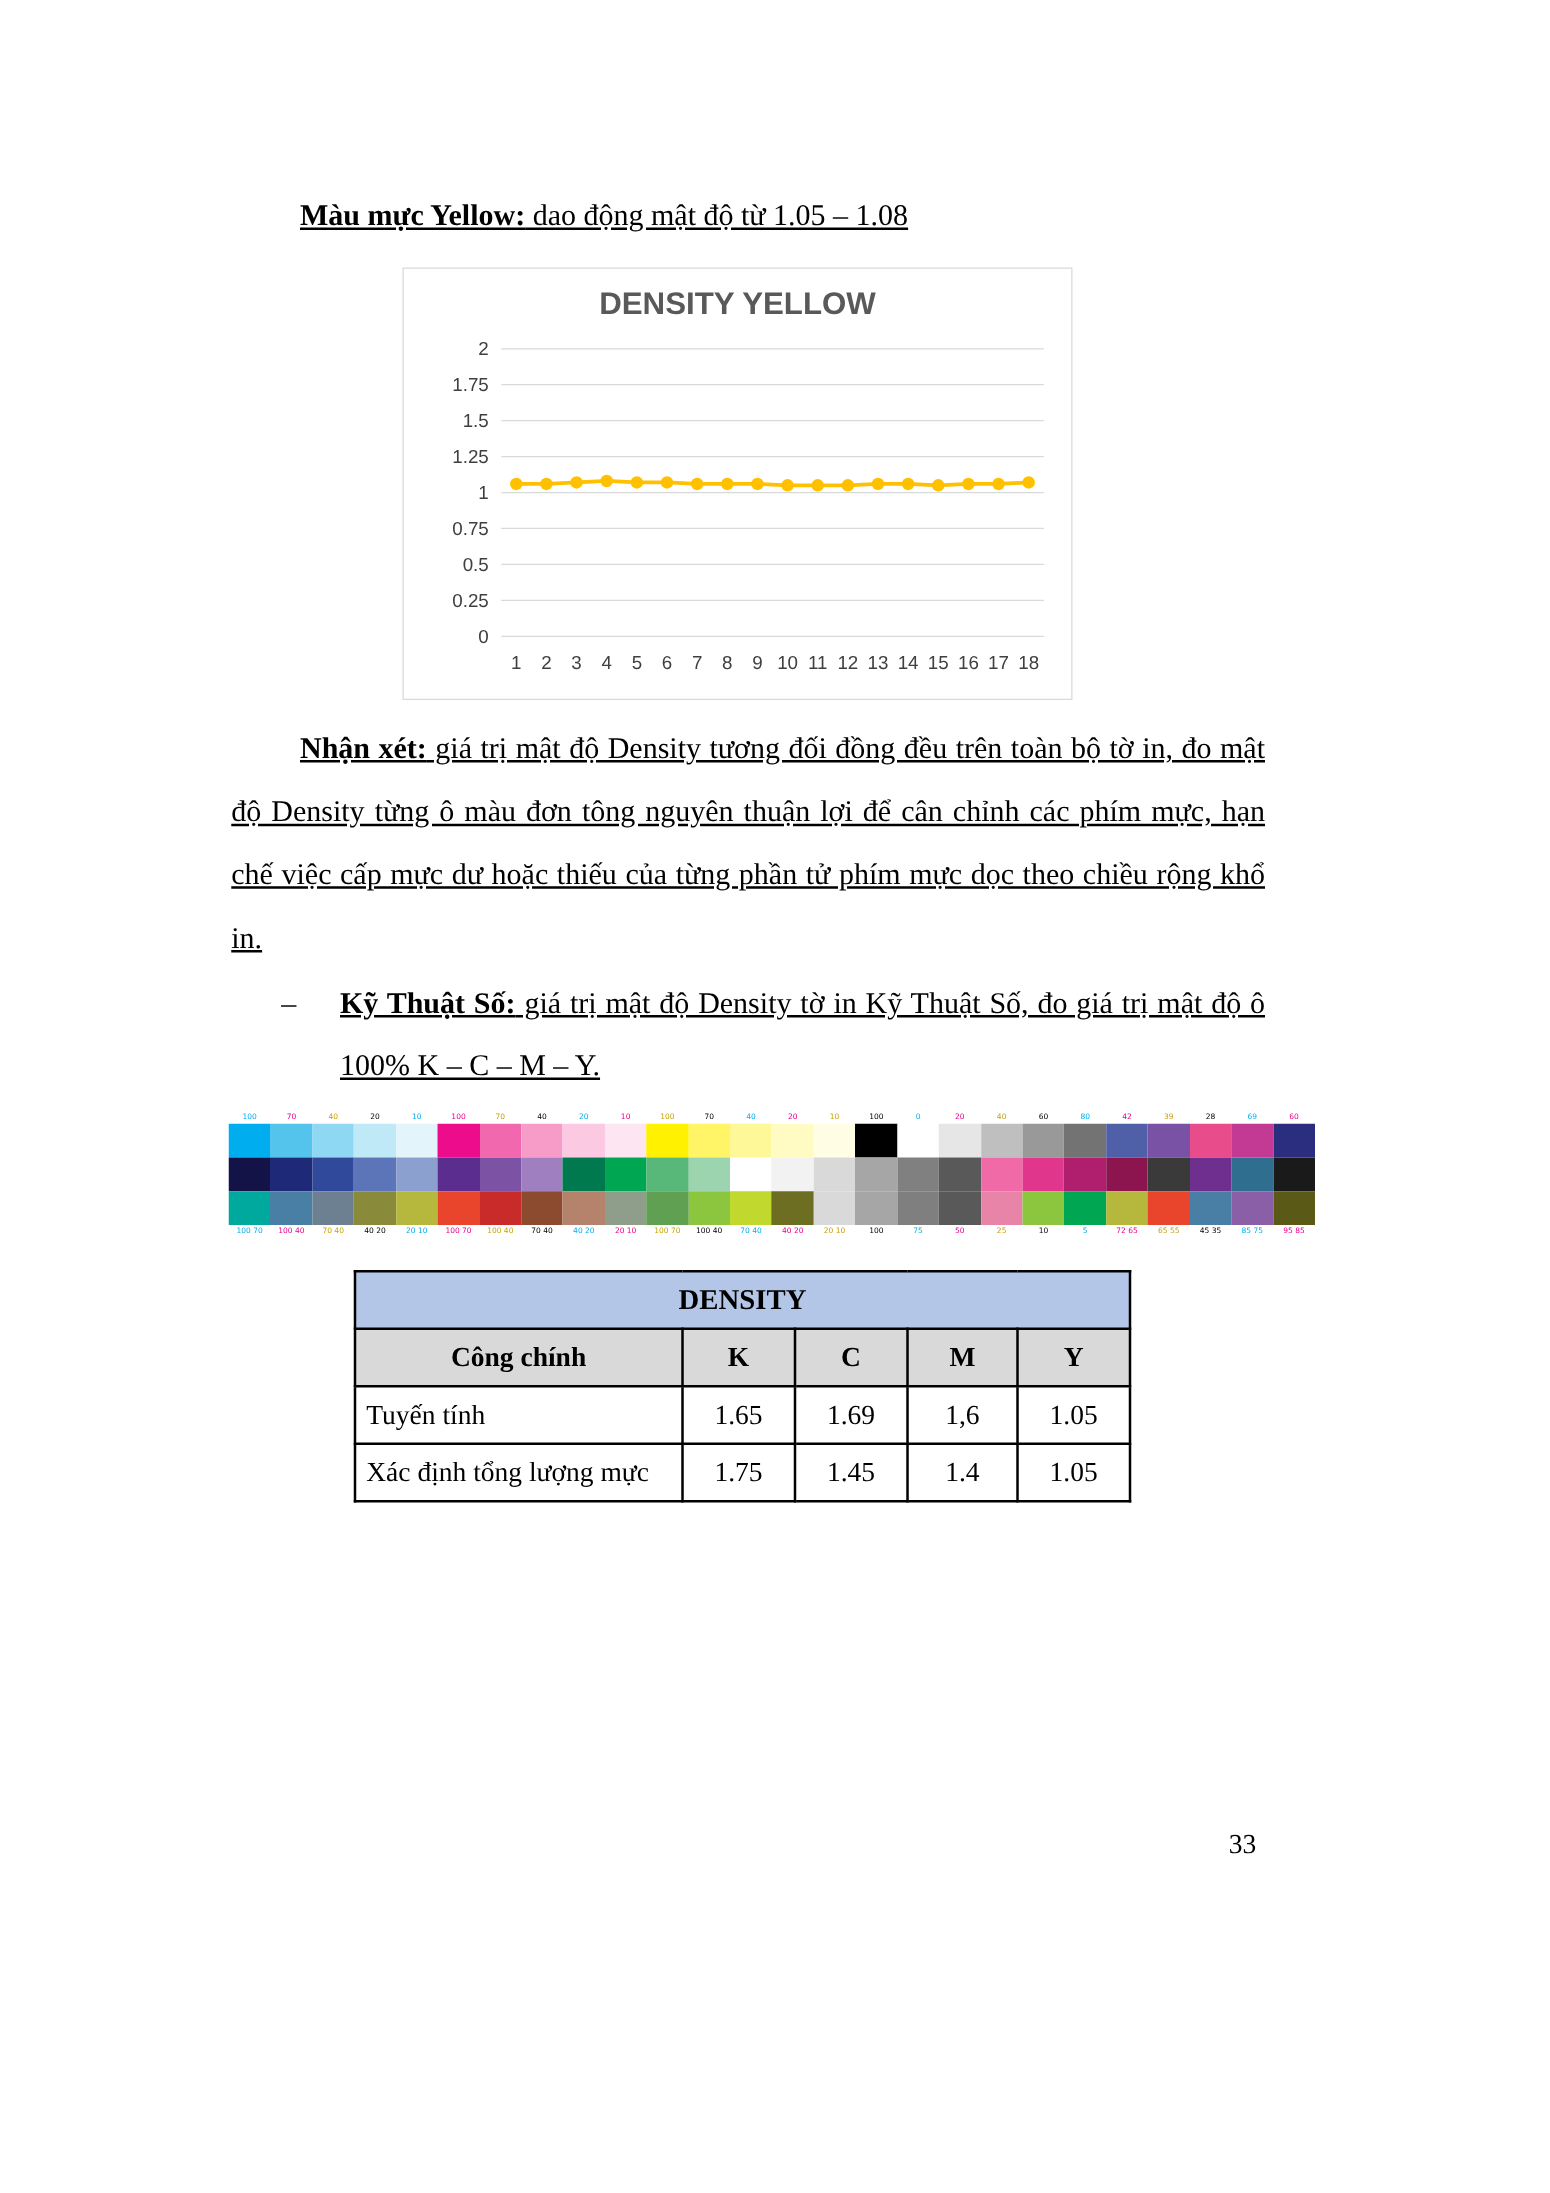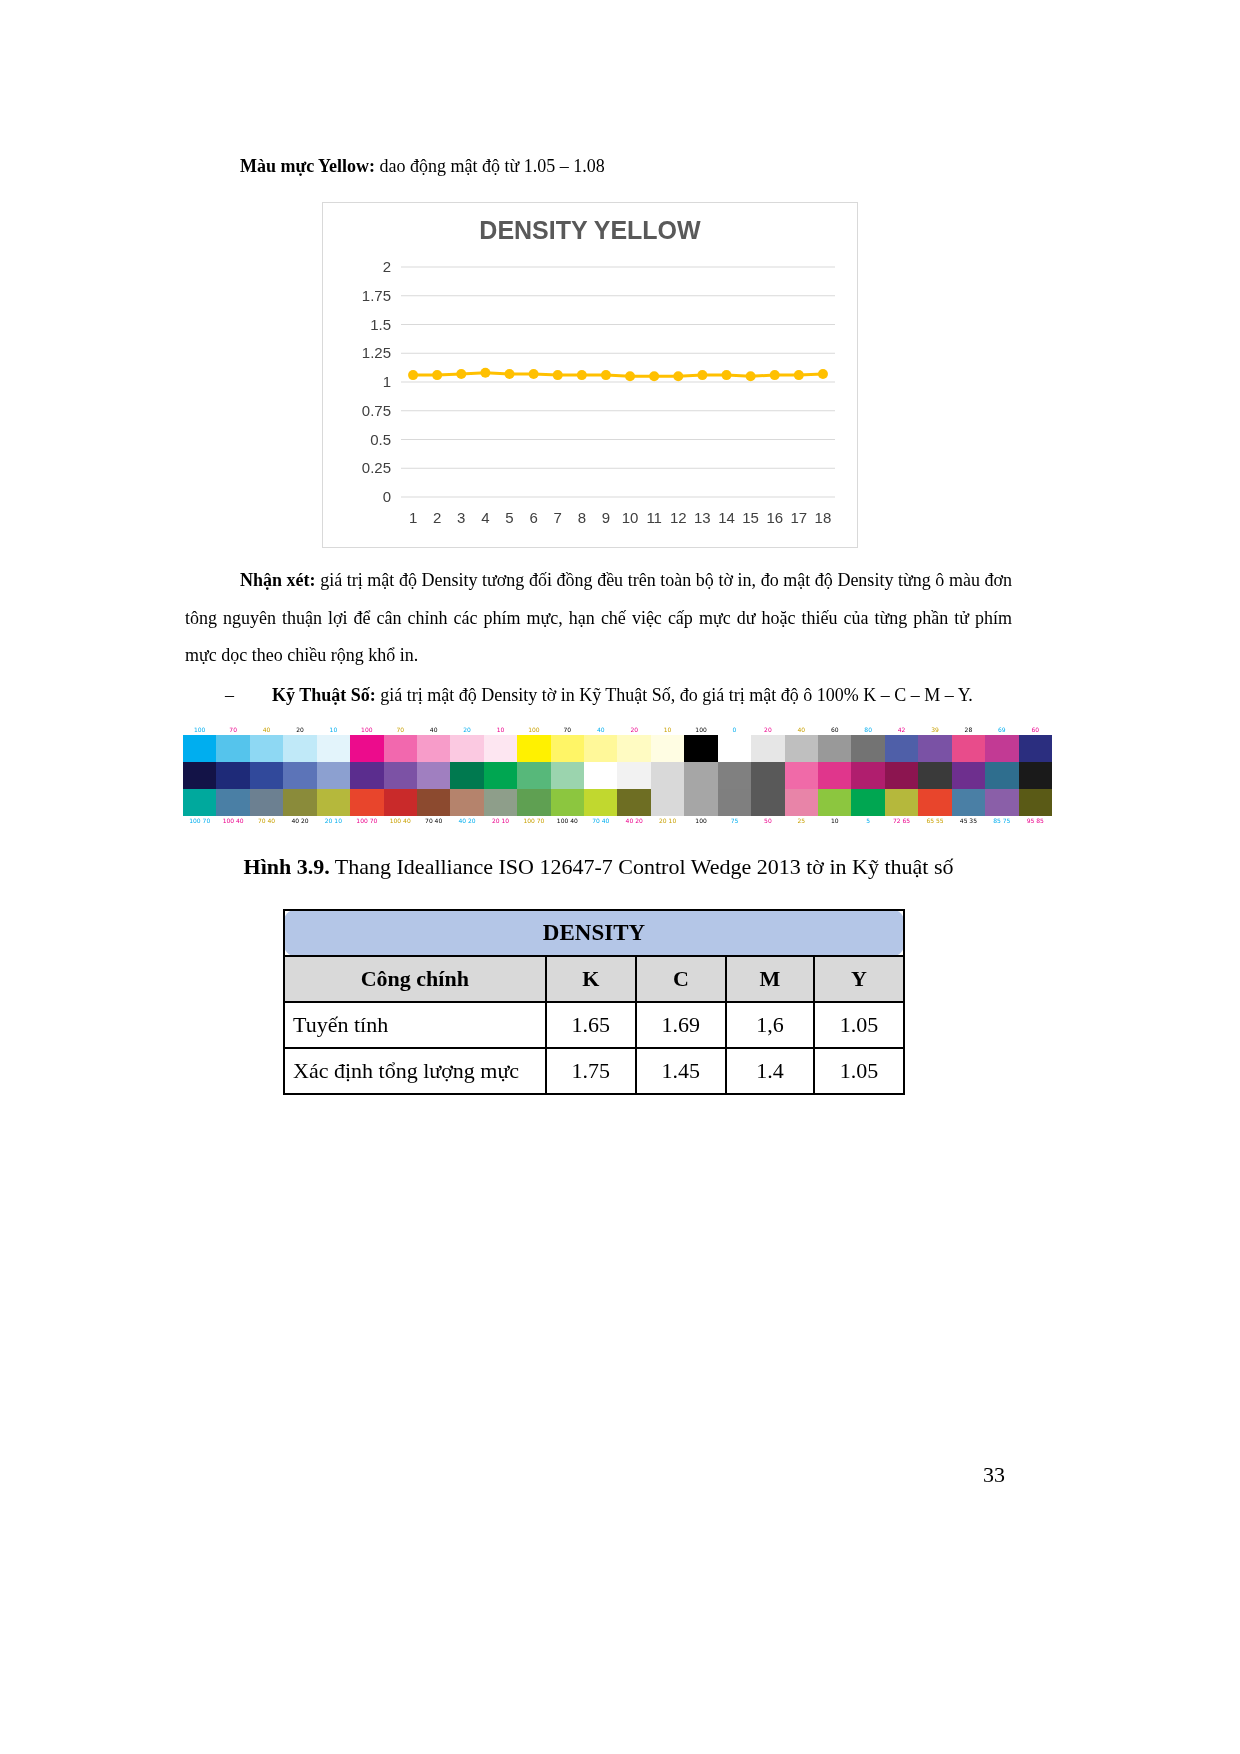--- a/index.html
+++ b/index.html
@@ -4,21 +4,21 @@
 <style>
   html, body { margin:0; padding:0; }
   body {
     width:1240px; height:1754px; background:#ffffff; position:relative;
     font-family:"Liberation Serif", serif; color:#000;
     overflow:hidden;
   }
   .content { padding:148px 228px 0 185px; }
 
   .para {
-    font-size:18px; line-height:2.1; text-align:justify; margin:0;
+    font-size:24px; line-height:2.1; text-align:justify; margin:0;text-decoration:underline;
   }
   .p1 { text-indent:55px; text-align:left; }
   .p2 { margin-top:14px; text-indent:55px; }
   .p3 { position:relative; padding-left:87px; margin-top:2px; }
   .p3 .dash { position:absolute; left:40px; top:0; }
   .p4 { margin-top:18px; text-indent:55px; }
 
   
   .chart-box {
     width:534px; margin:16px 0 6px 137px;
@@ -39,21 +39,21 @@
   .caption { text-align:center; font-size:22px; line-height:1.4; margin-top:26px; }
 
   
   table.density-table {
     border-collapse:collapse; width:622px; margin:26px 0 0 98px;
     font-size:22px; font-family:"Liberation Serif", serif;
   }
   table.density-table th, table.density-table td {
     border:2px solid #000; padding:9px 8px;
   }
-  .t-title { background:#B4C6E7; text-align:center; font-weight:bold; font-size:23px;border-radius:11px; }
+  .t-title { background:#B4C6E7; text-align:center; font-weight:bold; font-size:23px; }
   .t-col { background:#D9D9D9; text-align:center; font-weight:bold; }
   td.t-label { text-align:left; padding-left:12px; width:288px; }
   td.t-num { text-align:center; width:80px; }
 
   .page-number { position:absolute; top:1462px; right:235px; font-size:22px; }
   b { font-weight:bold; }
 </style>
 </head>
 <body>
 
@@ -271,23 +271,20 @@
         <span style="color: rgb(0, 0, 0);">10</span>
         <span style="color: rgb(0, 174, 239);">5</span>
         <span style="color: rgb(236, 0, 140);">72 65</span>
         <span style="color: rgb(200, 160, 0);">65 55</span>
         <span style="color: rgb(0, 0, 0);">45 35</span>
         <span style="color: rgb(0, 174, 239);">85 75</span>
         <span style="color: rgb(236, 0, 140);">95 85</span>
       </div>
   </div>
 
-  <p class="caption">
-    <b>Hình 3.9.</b><span> Thang Idealliance ISO 12647-7 Control Wedge 2013 tờ in Kỹ thuật số</span>
-  </p>
 
   <table class="density-table">
     <thead>
       <tr>
         <th colspan="5" class="t-title">DENSITY</th>
       </tr>
       <tr id="table-cols">
           <th class="t-col">Công chính</th>
           <th class="t-col">K</th>
           <th class="t-col">C</th>

